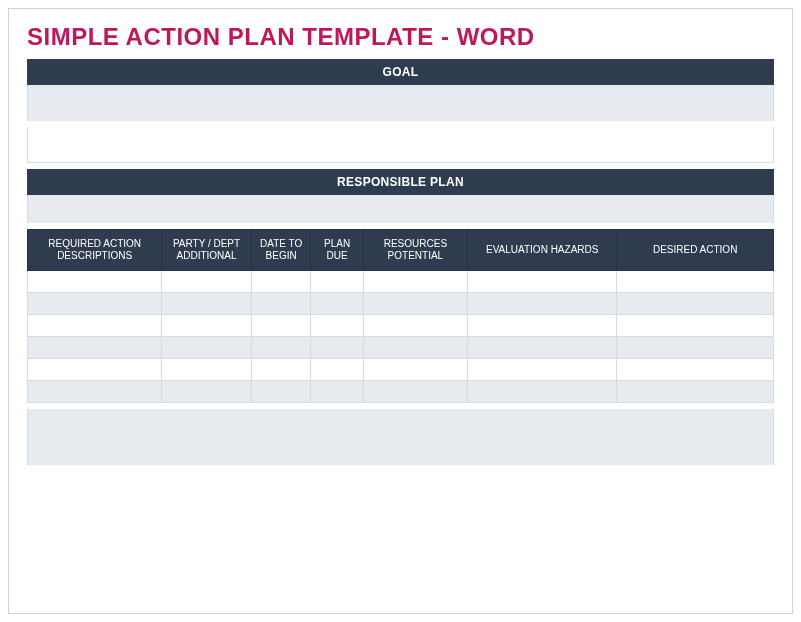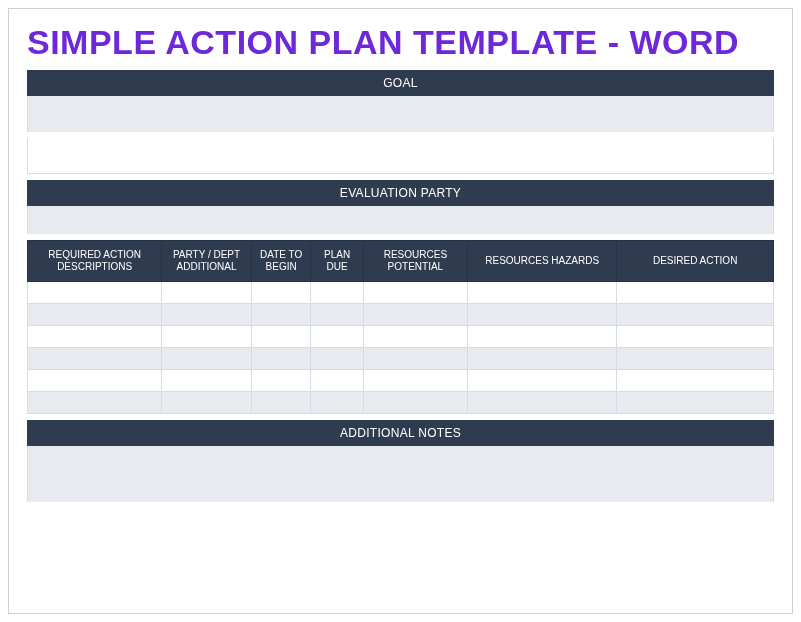--- a/index.html
+++ b/index.html
@@ -10,31 +10,31 @@
     height: 622px;
     padding: 8px;
   }
   .page {
     border: 1px solid #d0d0d0;
     width: 100%;
     height: 100%;
     padding: 14px 18px;
   }
   .title {
-    color: #6d28d9;
-    font-size: 34px;
+    color: #be185d;
+    font-size: 24px;
     font-weight: bold;
     letter-spacing: 0.5px;
     margin-bottom: 8px;
   }
   .section-header {
     background: #2f3c50;
     color: #fff;
     text-align: center;
-    font-weight: normal;
+    font-weight: bold;
     font-size: 12px;
     padding: 6px 0;
     letter-spacing: 0.3px;
   }
   .section-body-light {
     background: #e7eaef;
     height: 36px;
     border-left: 1px solid #d6dae2;
     border-right: 1px solid #d6dae2;
   }
@@ -92,21 +92,21 @@
 
   <div class="section-header">GOAL</div>
   <div class="section-body-light"></div>
 
   <div class="gap"></div>
 
   <div class="section-body-white"></div>
 
   <div class="gap"></div>
 
-  <div class="section-header">EVALUATION PARTY</div>
+  <div class="section-header">RESPONSIBLE PLAN</div>
   <div class="section-body-light" style="height:28px;"></div>
 
   <div class="gap"></div>
 
   <table class="action-table">
     <colgroup>
       <col class="col-desc">
         <col class="col-party">
         <col class="col-begin">
         <col class="col-due">
@@ -114,21 +114,21 @@
         <col class="col-haz">
         <col class="col-out">
     </colgroup>
     <thead>
       <tr>
         <th>REQUIRED ACTION DESCRIPTIONS</th>
         <th>PARTY / DEPT ADDITIONAL</th>
         <th>DATE TO BEGIN</th>
         <th>PLAN DUE</th>
         <th>RESOURCES POTENTIAL</th>
-        <th>RESOURCES HAZARDS</th>
+        <th>EVALUATION HAZARDS</th>
         <th>DESIRED ACTION</th>
       </tr>
     </thead>
     <tbody>
       <tr class="row-white">
         <td></td>
         <td></td>
         <td></td>
         <td></td>
         <td></td>
@@ -178,16 +178,15 @@
         <td></td>
         <td></td>
         <td></td>
         <td></td>
       </tr>
     </tbody>
   </table>
 
   <div class="gap"></div>
 
-  <div class="section-header">ADDITIONAL NOTES</div>
   <div class="section-body-tall"></div>
 
 </div>
 
 </body></html>

